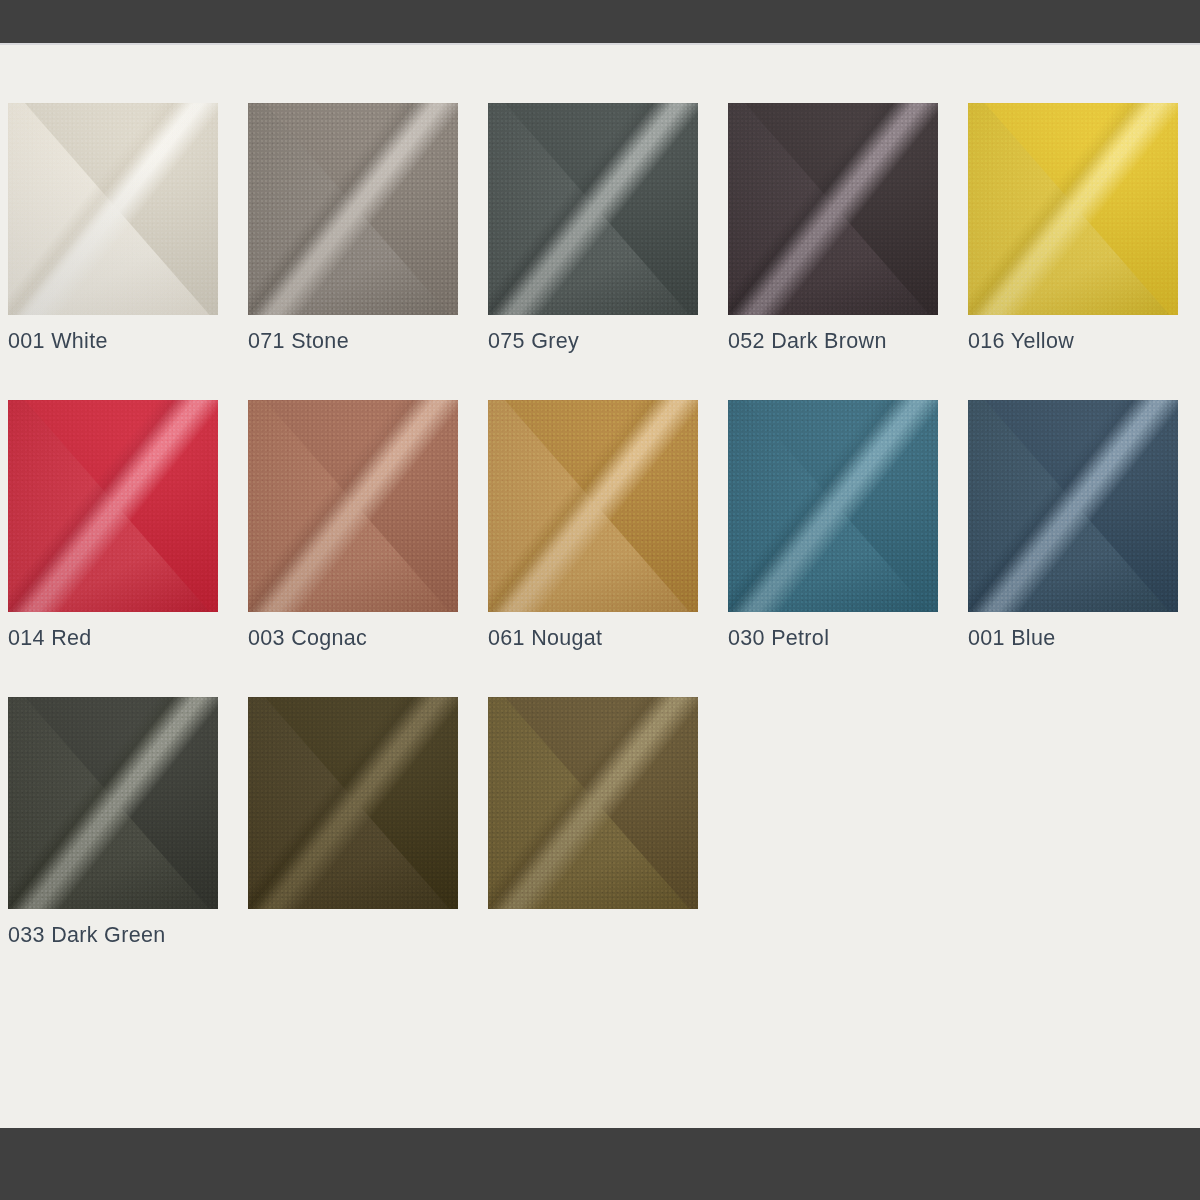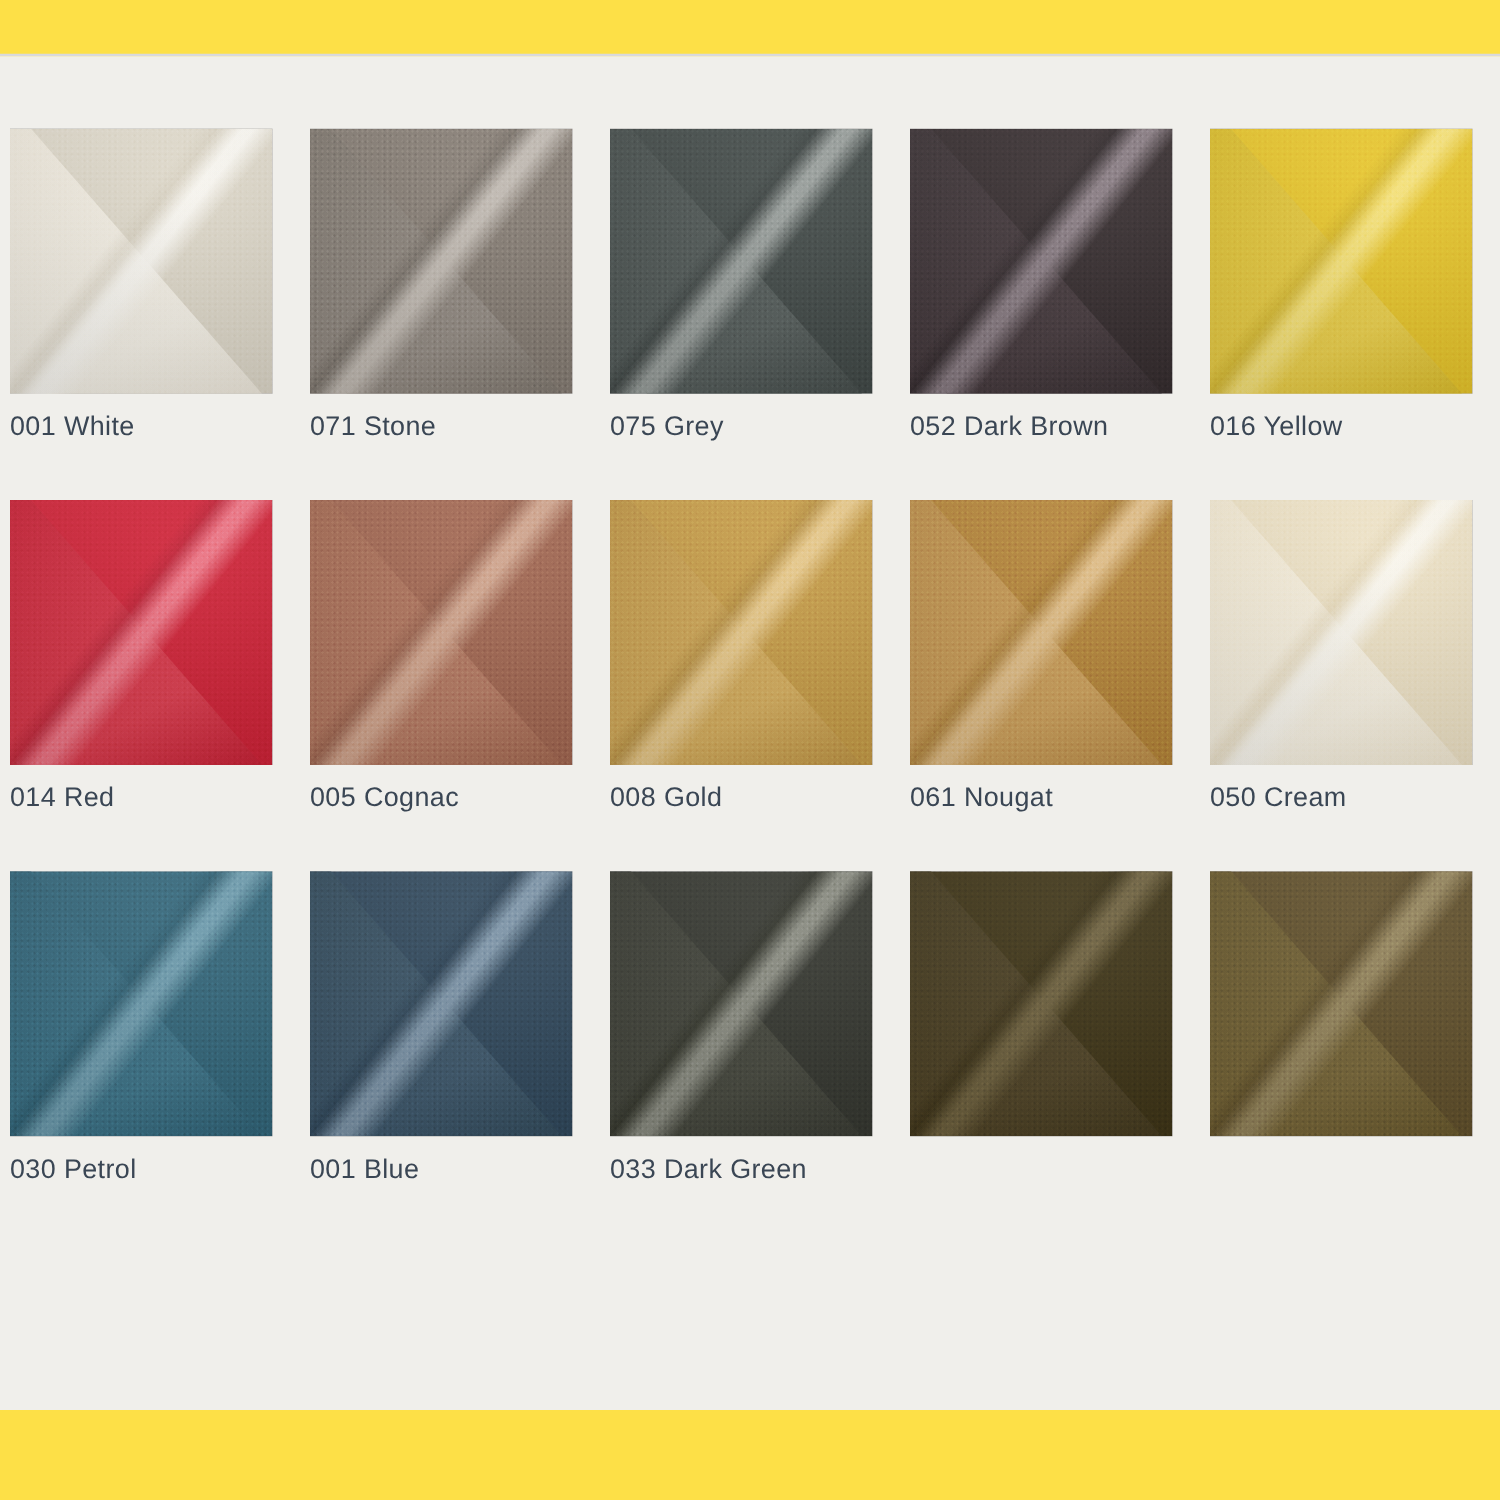--- a/index.html
+++ b/index.html
@@ -9,21 +9,21 @@
     height: 1200px;
     background: #ffffff;
     font-family: "Liberation Sans", sans-serif;
     overflow: hidden;
   }
 
   #page {
     position: relative;
     width: 1200px;
     height: 1200px;
-    background: #fde047;
+    background: #404040;
   }
 
   
   #top-rule {
     position: absolute;
     top: 43px; left: 0;
     width: 1200px; height: 2px;
     background: #d9d9dc;
   }
 
@@ -189,54 +189,32 @@
         </div>
         <div class="swatch-cell">
           <div class="swatch-tile" style="--c-dark: #a1654f; --c-lightA: #a3674f; --c-lightB: #b67a62; --c-seam: #d3a78f; --c-shadow: #85503d;">
             <div class="fold-dark"></div>
             <div class="fold-light"></div>
             <div class="fold-seam2"></div>
             <div class="fold-seam"></div>
             <div class="grain"></div>
             <div class="vignette"></div>
           </div>
-          <div class="swatch-label">005 Cognac</div>
-        </div>
-        <div class="swatch-cell">
-          <div class="swatch-tile" style="--c-dark: #c69b45; --c-lightA: #bf9442; --c-lightB: #d6ae5d; --c-seam: #e9ca8b; --c-shadow: #a27b30;">
-            <div class="fold-dark"></div>
-            <div class="fold-light"></div>
-            <div class="fold-seam2"></div>
-            <div class="fold-seam"></div>
-            <div class="grain"></div>
-            <div class="vignette"></div>
-          </div>
-          <div class="swatch-label">008 Gold</div>
+          <div class="swatch-label">003 Cognac</div>
         </div>
         <div class="swatch-cell">
           <div class="swatch-tile" style="--c-dark: #b48336; --c-lightA: #bb8c46; --c-lightB: #cda05a; --c-seam: #e2bf88; --c-shadow: #96691f;">
             <div class="fold-dark"></div>
             <div class="fold-light"></div>
             <div class="fold-seam2"></div>
             <div class="fold-seam"></div>
             <div class="grain"></div>
             <div class="vignette"></div>
           </div>
           <div class="swatch-label">061 Nougat</div>
-        </div>
-        <div class="swatch-cell">
-          <div class="swatch-tile" style="--c-dark: #efe3c6; --c-lightA: #f4ead2; --c-lightB: #fbf5e6; --c-seam: #fdfaf1; --c-shadow: #ddcda9;">
-            <div class="fold-dark"></div>
-            <div class="fold-light"></div>
-            <div class="fold-seam2"></div>
-            <div class="fold-seam"></div>
-            <div class="grain"></div>
-            <div class="vignette"></div>
-          </div>
-          <div class="swatch-label">050 Cream</div>
         </div>
         <div class="swatch-cell">
           <div class="swatch-tile" style="--c-dark: #2f6377; --c-lightA: #2c5f73; --c-lightB: #3b7287; --c-seam: #6d9cae; --c-shadow: #1f4a5b;">
             <div class="fold-dark"></div>
             <div class="fold-light"></div>
             <div class="fold-seam2"></div>
             <div class="fold-seam"></div>
             <div class="grain"></div>
             <div class="vignette"></div>
           </div>

